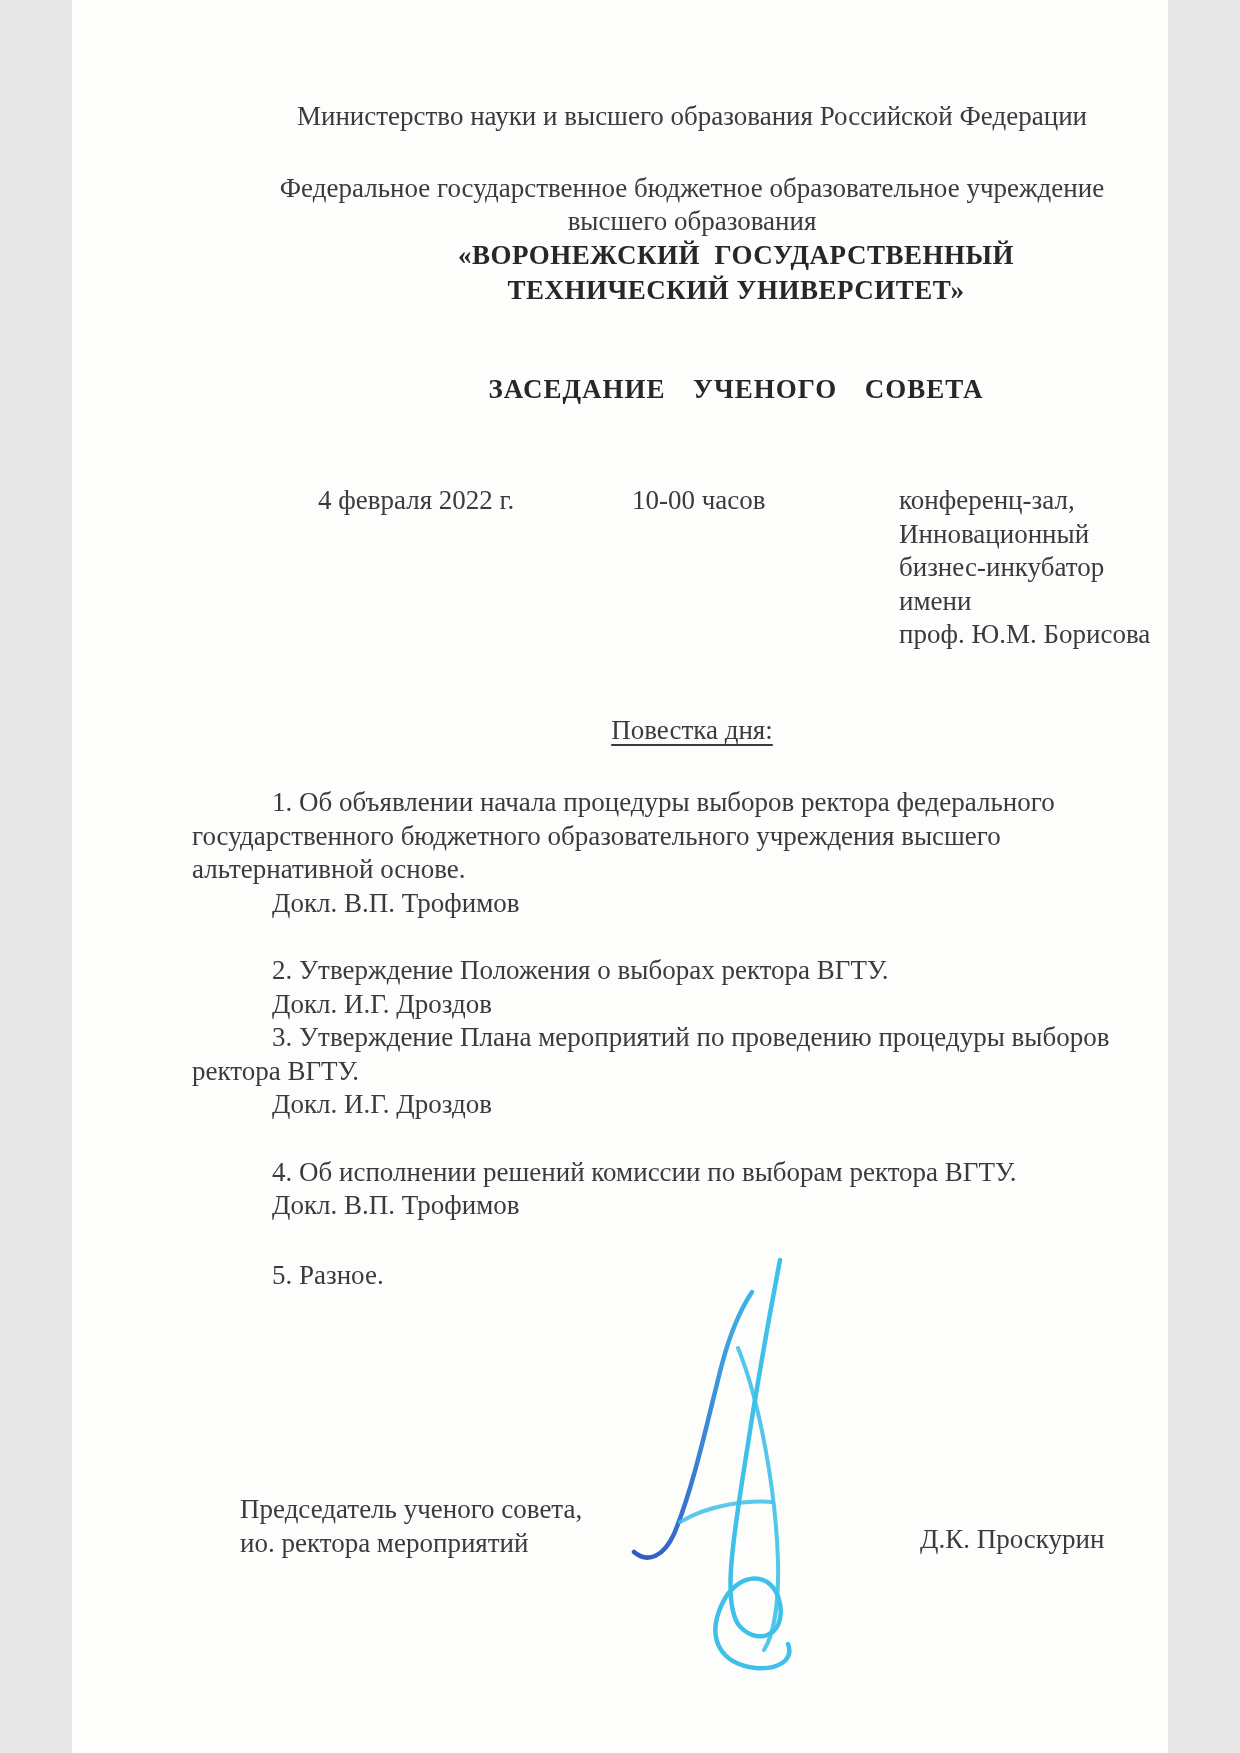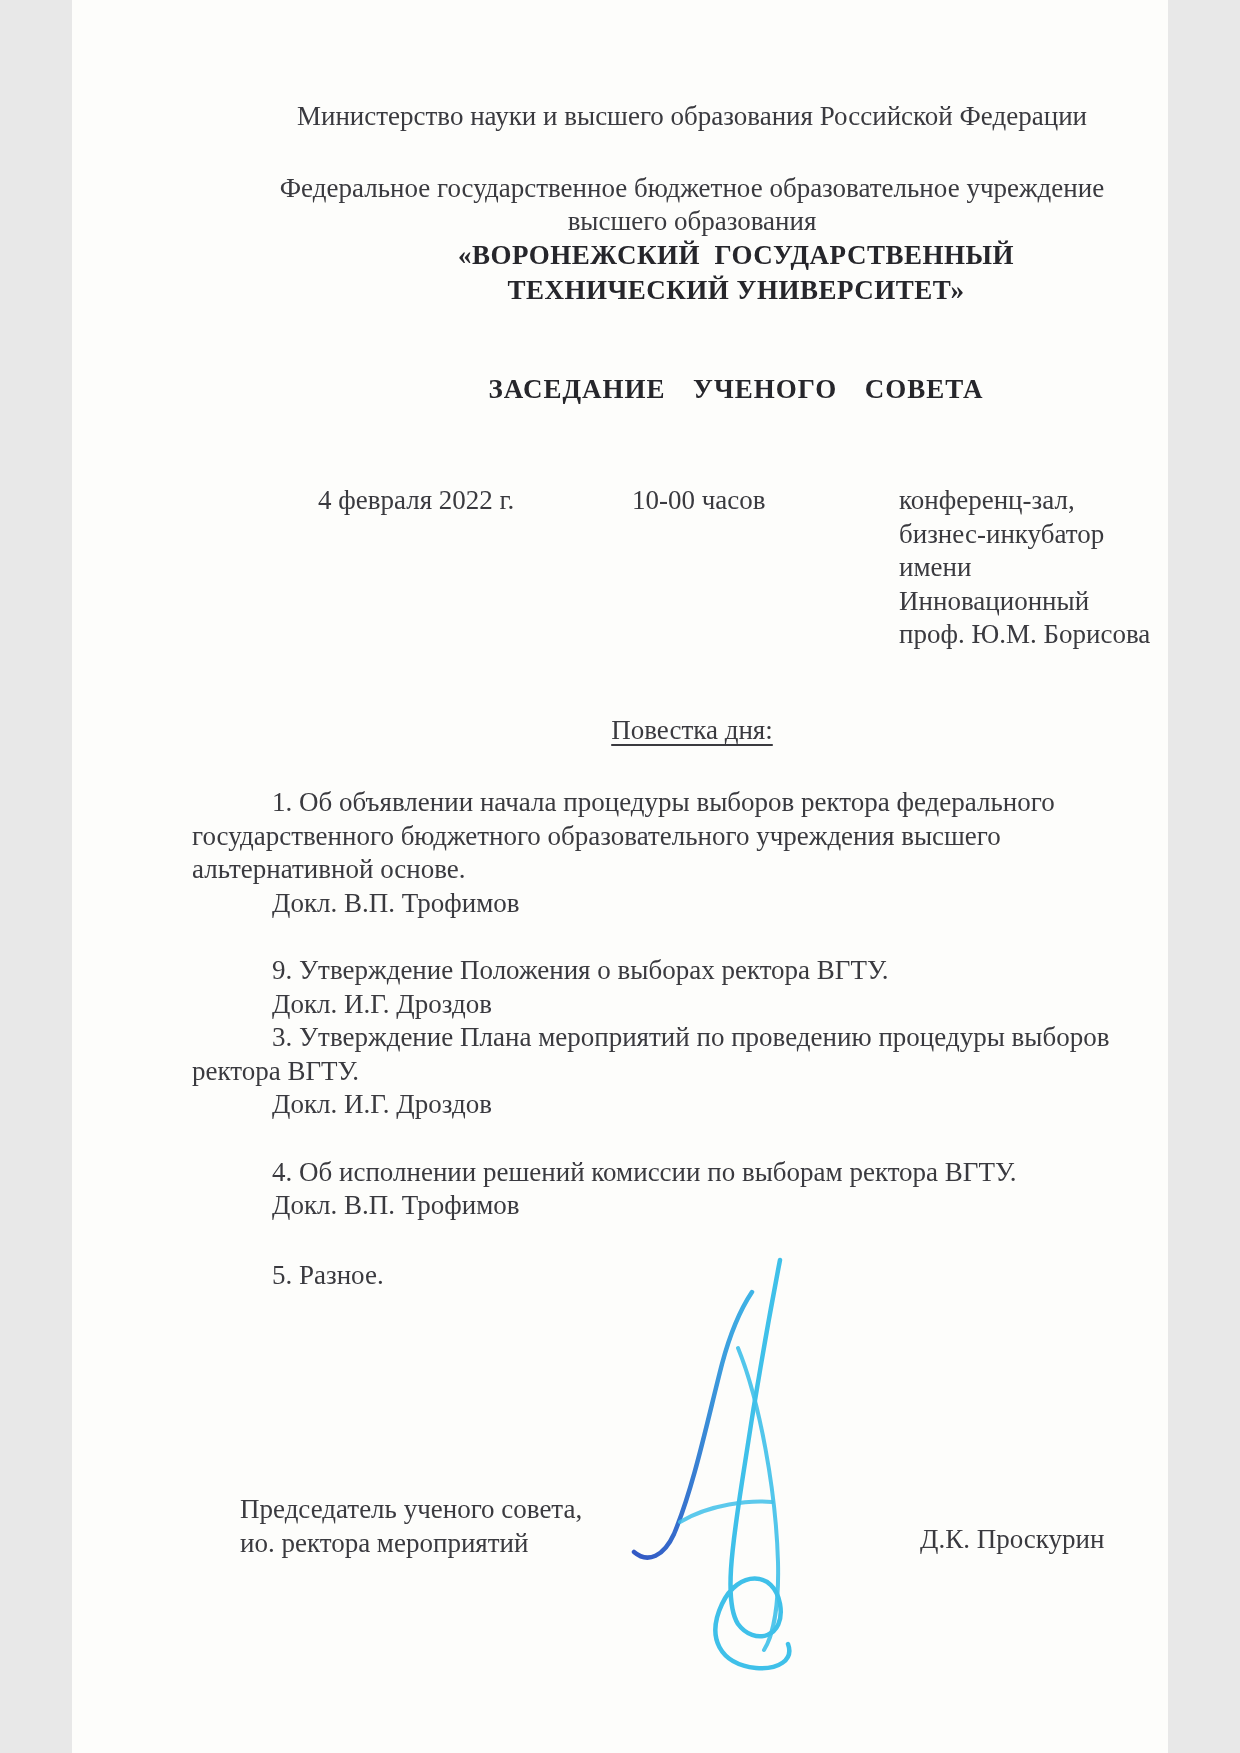--- a/index.html
+++ b/index.html
@@ -68,38 +68,38 @@
   <div class="abs center t28 bold prewrap univ2">ТЕХНИЧЕСКИЙ УНИВЕРСИТЕТ»</div>
 
   <div class="abs center t28 bold prewrap doc-title">ЗАСЕДАНИЕ  УЧЕНОГО  СОВЕТА</div>
 
   <div class="abs t27 info-date">4 февраля 2022 г.</div>
 
   <div class="abs t27 info-time">10-00 часов</div>
 
   <div class="abs t27 info-loc">
     <div>конференц-зал,</div>
+    <div>Инновационный</div>
     <div>бизнес-инкубатор имени</div>
-    <div>Инновационный</div>
     <div>проф. Ю.М. Борисова</div>
   </div>
 
   <div class="abs center t27 agenda-heading">Повестка дня:</div>
 
   <div class="abs agenda">
 
     <div class="item1">
       <div class="indent">1. Об объявлении начала процедуры выборов ректора федерального</div>
       <div>государственного бюджетного образовательного учреждения высшего</div>
       <div>альтернативной основе.</div>
       <div class="speaker">Докл. В.П. Трофимов</div>
     </div>
 
     <div class="item2">
-      <div class="indent">9. Утверждение Положения о выборах ректора ВГТУ.</div>
+      <div class="indent">2. Утверждение Положения о выборах ректора ВГТУ.</div>
       <div class="speaker">Докл. И.Г. Дроздов</div>
     </div>
 
     <div class="item3">
       <div class="indent">3. Утверждение Плана мероприятий по проведению процедуры выборов</div>
       <div>ректора ВГТУ.</div>
       <div class="speaker">Докл. И.Г. Дроздов</div>
     </div>
 
     <div class="item4">

